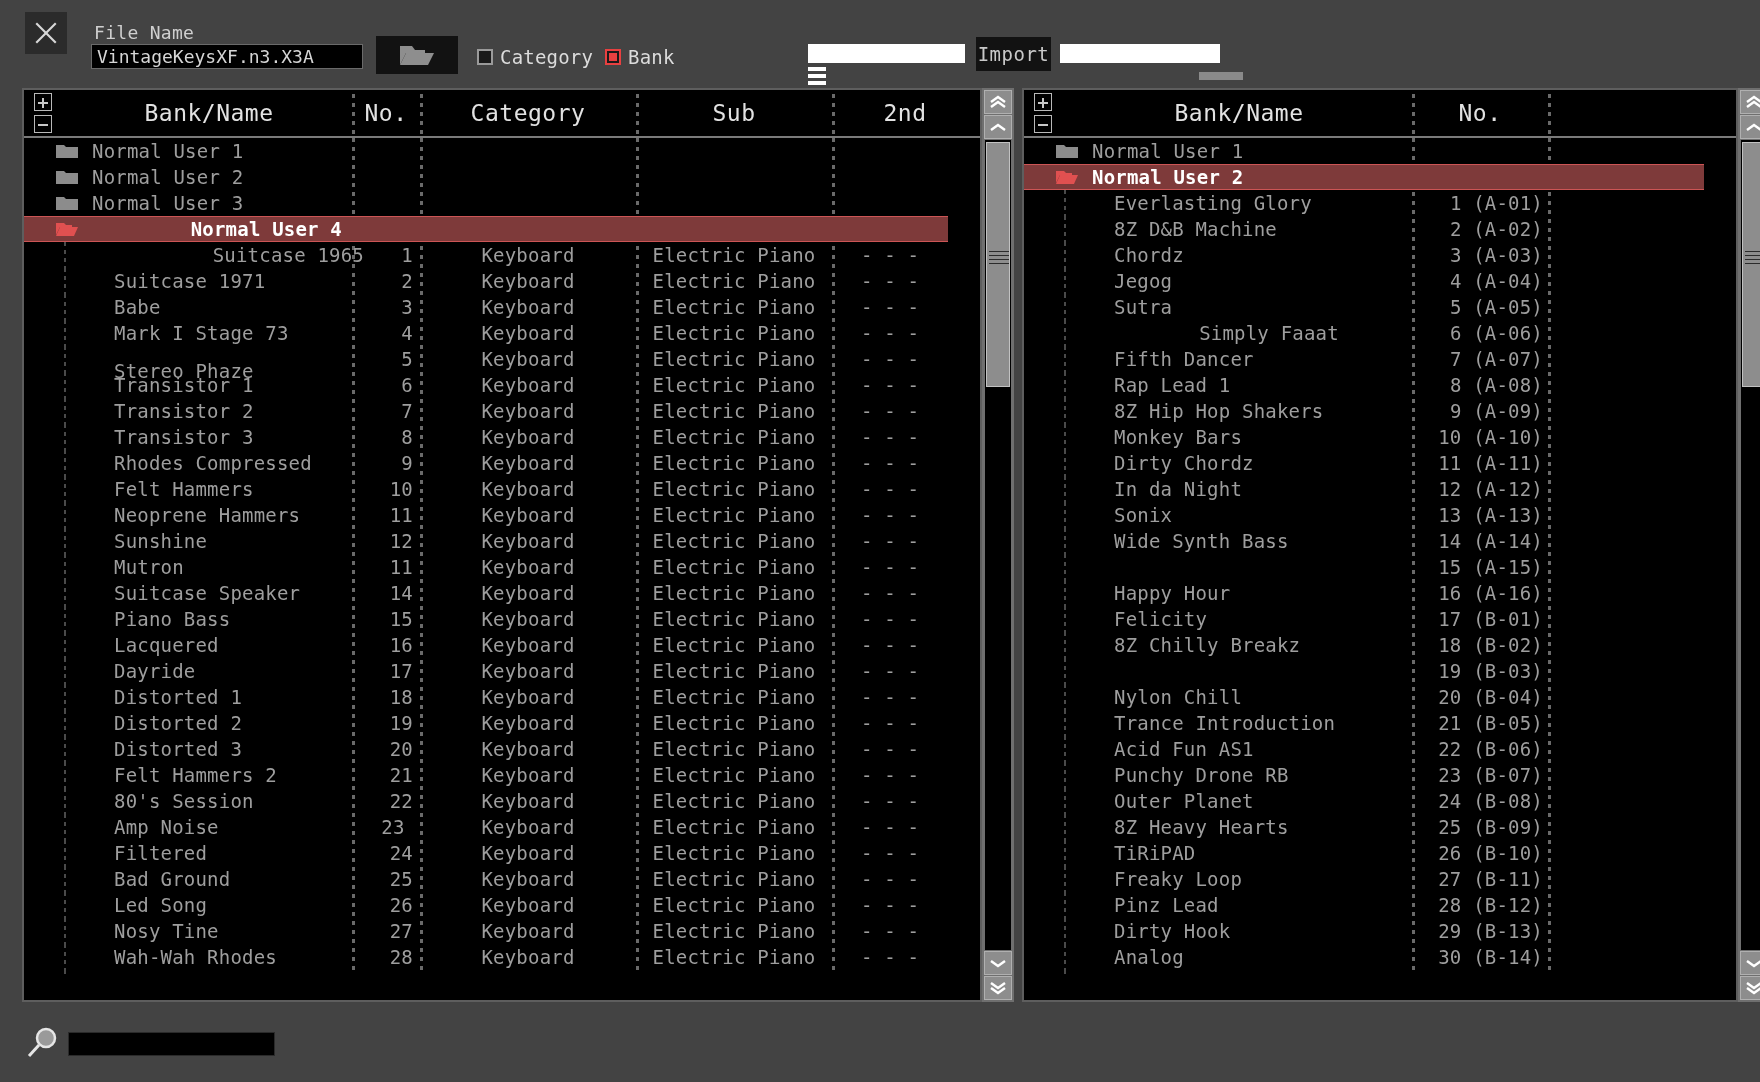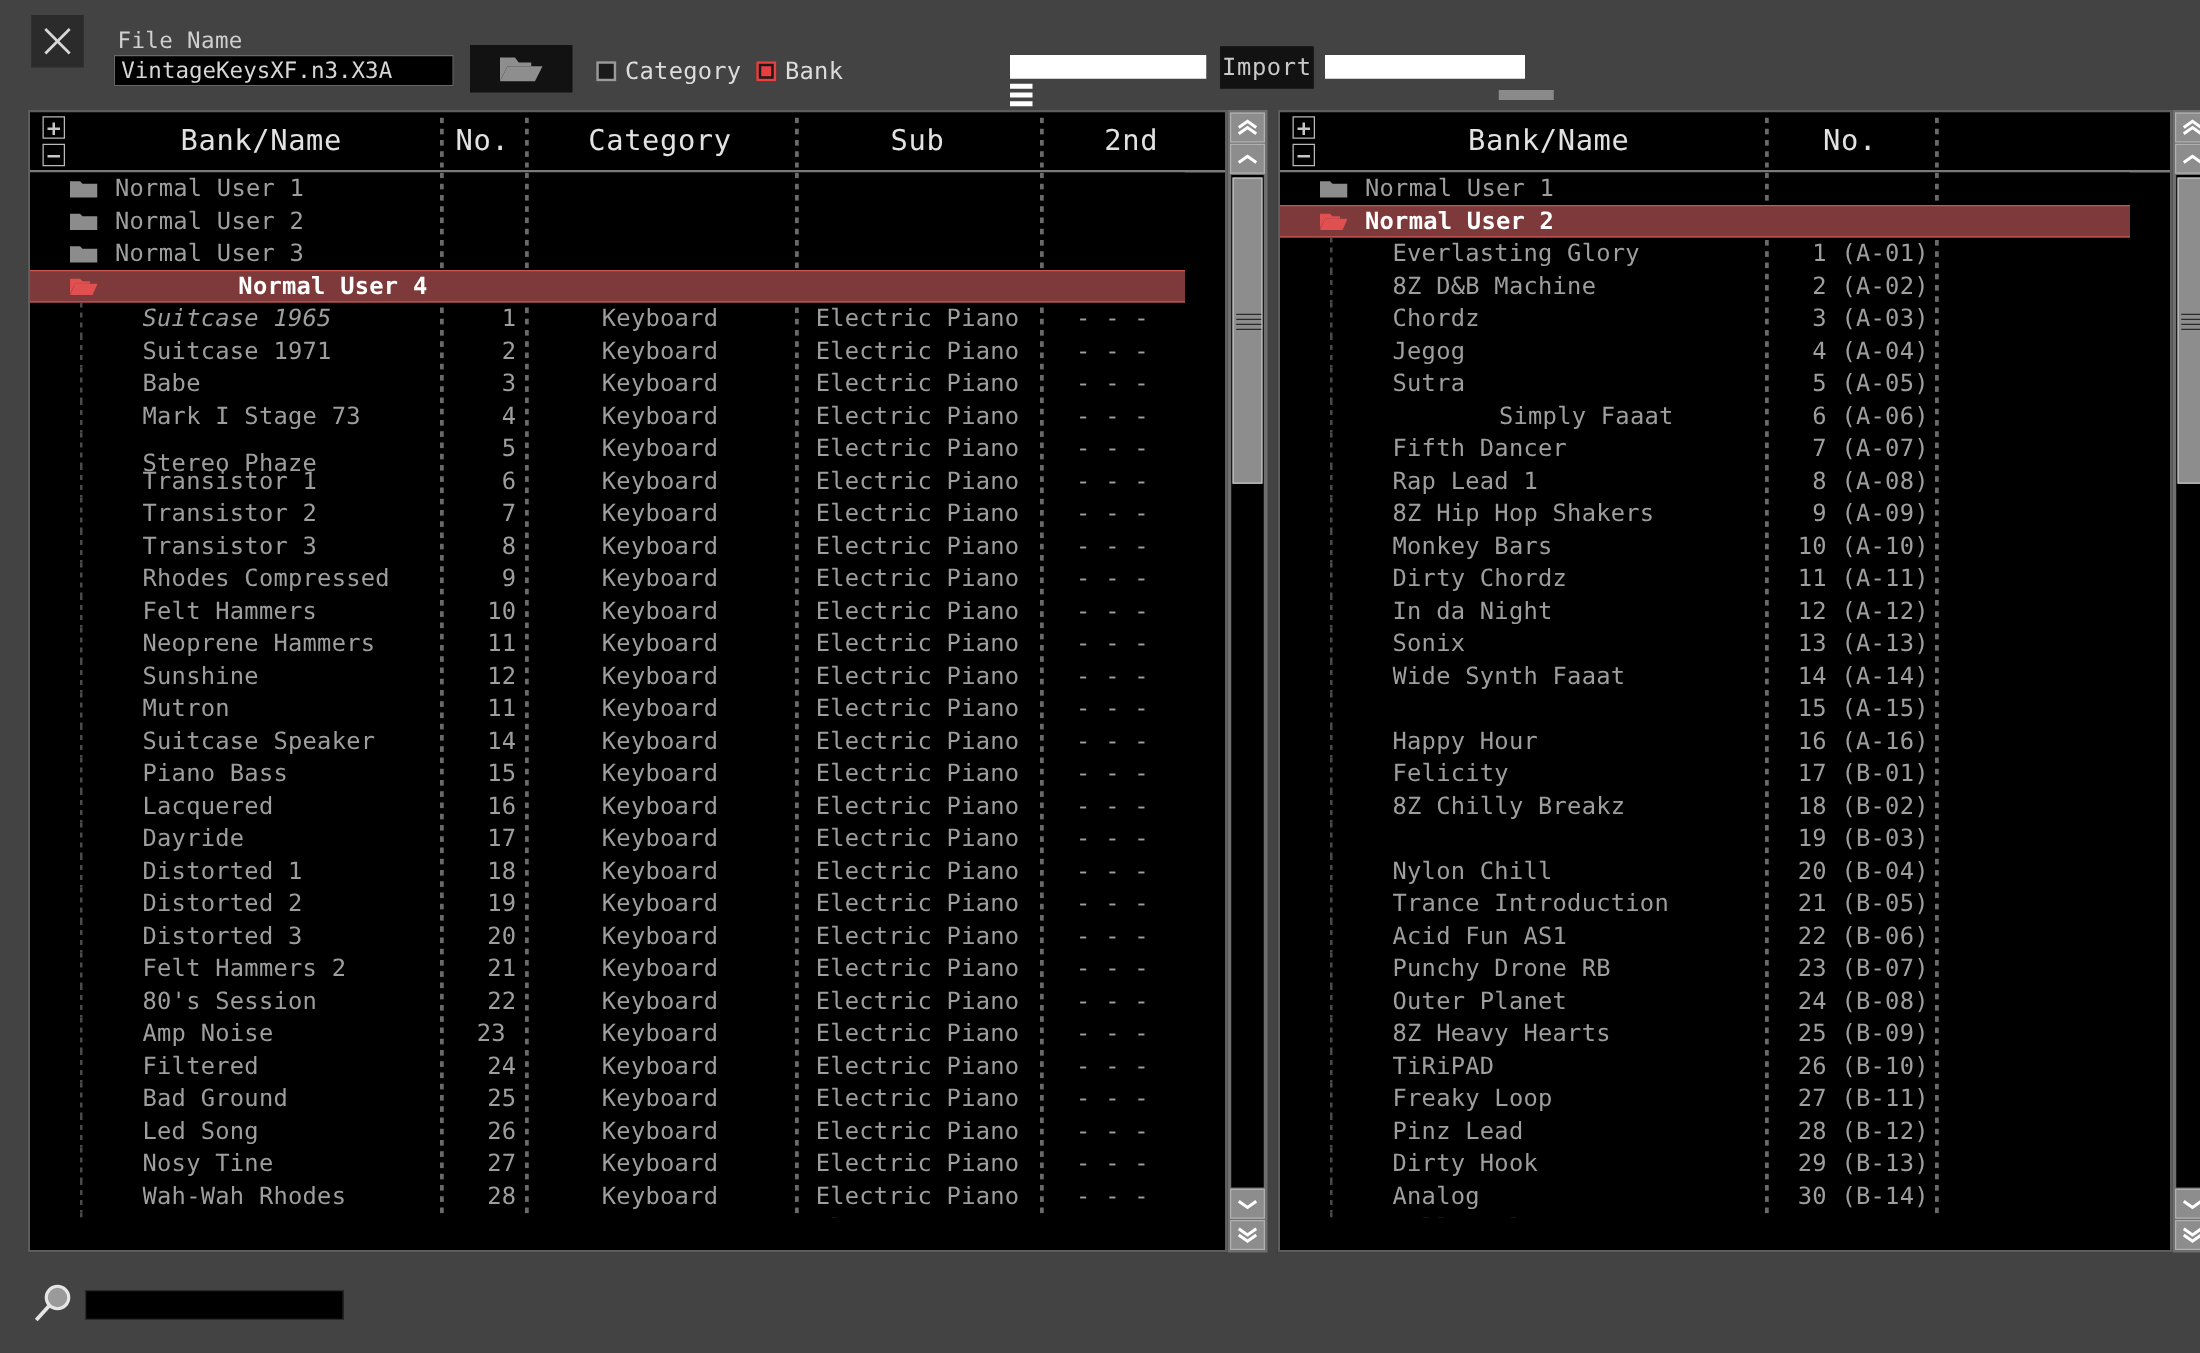--- a/index.html
+++ b/index.html
@@ -279,21 +279,21 @@
             </svg>
           </span>
           <span class="cell" style="left: 68px; width: 250px; text-align: right;">Normal User 4</span>
           <span class="cell" style="left: 331px; width: 58px; text-align: right;"></span>
           <span class="cell" style="left: 399px; width: 210px; text-align: center;"></span>
           <span class="cell" style="left: 615px; width: 190px; text-align: center;"></span>
           <span class="cell" style="left: 811px; width: 110px; text-align: center;"></span>
         </div>
         <div class="row">
           <span class="tree-dot"></span>
-          <span class="cell" style="left: 90px; width: 250px; text-align: left; font-style: italic;">Suitcase 1965</span>
+          <span class="cell" style="left: 90px; width: 250px; text-align: right;">Suitcase 1965</span>
           <span class="cell" style="left: 331px; width: 58px; text-align: right;">1</span>
           <span class="cell" style="left: 399px; width: 210px; text-align: center;">Keyboard</span>
           <span class="cell" style="left: 615px; width: 190px; text-align: center;">Electric Piano</span>
           <span class="cell" style="left: 811px; width: 110px; text-align: center;">- - -</span>
         </div>
         <div class="row">
           <span class="tree-dot"></span>
           <span class="cell" style="left: 90px; width: 250px; text-align: left;">Suitcase 1971</span>
           <span class="cell" style="left: 331px; width: 58px; text-align: right;">2</span>
           <span class="cell" style="left: 399px; width: 210px; text-align: center;">Keyboard</span>
@@ -647,21 +647,21 @@
           <span class="cell" style="left: 90px; width: 310px; text-align: left;">In da Night</span>
           <span class="cell" style="left: 391px; width: 128px; text-align: right;">12 (A-12)</span>
         </div>
         <div class="row">
           <span class="tree-dot"></span>
           <span class="cell" style="left: 90px; width: 310px; text-align: left;">Sonix</span>
           <span class="cell" style="left: 391px; width: 128px; text-align: right;">13 (A-13)</span>
         </div>
         <div class="row">
           <span class="tree-dot"></span>
-          <span class="cell" style="left: 90px; width: 310px; text-align: left;">Wide Synth Faaat</span>
+          <span class="cell" style="left: 90px; width: 310px; text-align: left;">Wide Synth Bass</span>
           <span class="cell" style="left: 391px; width: 128px; text-align: right;">14 (A-14)</span>
         </div>
         <div class="row">
           <span class="tree-dot"></span>
           <span class="cell" style="left: 391px; width: 128px; text-align: right;">15 (A-15)</span>
         </div>
         <div class="row">
           <span class="tree-dot"></span>
           <span class="cell" style="left: 90px; width: 310px; text-align: left;">Happy Hour</span>
           <span class="cell" style="left: 391px; width: 128px; text-align: right;">16 (A-16)</span>

